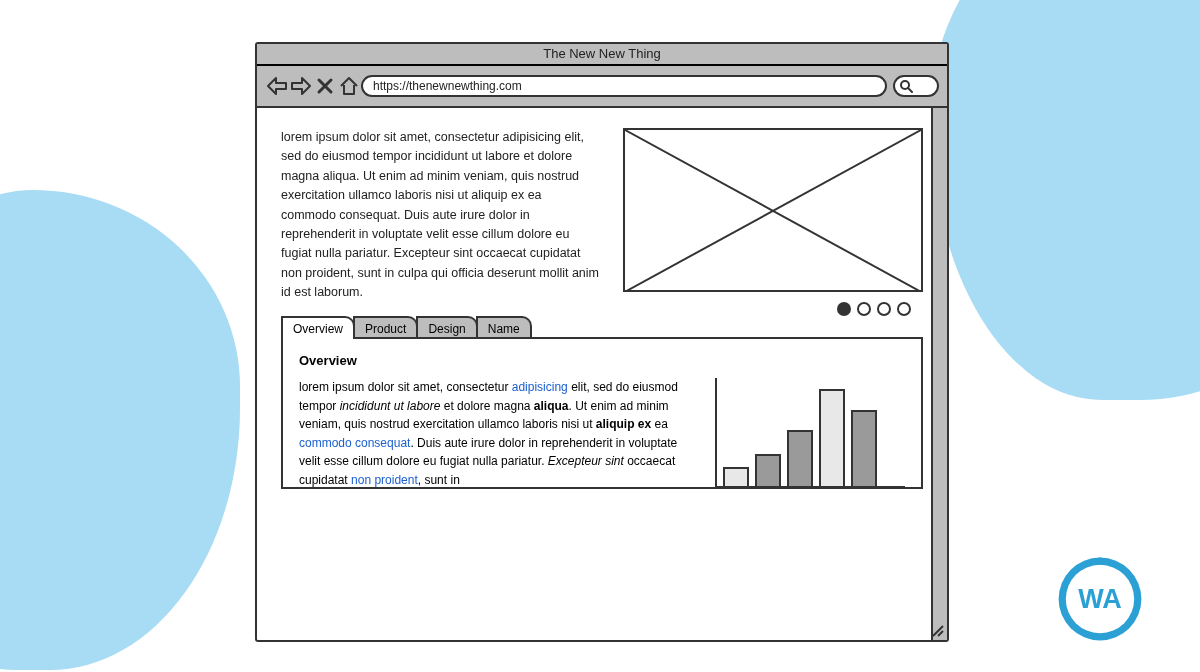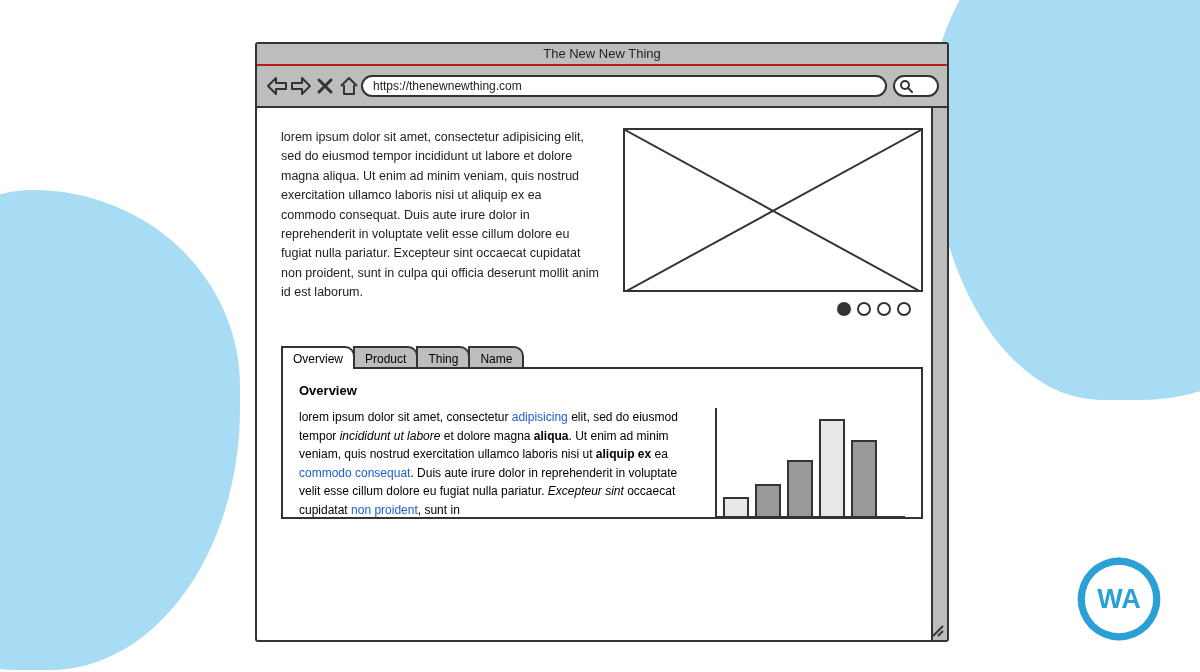--- a/index.html
+++ b/index.html
@@ -23,39 +23,39 @@
   .blob-right {
     position: absolute;
     right: -150px; top: -120px;
     width: 420px; height: 520px;
     background: #a8dcf4;
     border-radius: 60% 40% 55% 45% / 50% 55% 45% 60%;
     z-index: 0;
   }
   .wa-badge {
     position: absolute;
-    right: 36px; bottom: 28px;
+    right: 55px; bottom: 28px;
     width: 90px; height: 90px;
     z-index: 5;
   }
   
   .browser {
     position: absolute;
     left: 255px; top: 42px;
     width: 694px; height: 600px;
     background: #fff;
     border: 2.5px solid #333;
     border-radius: 3px;
     z-index: 2;
     overflow: hidden;
   }
   .titlebar {
     height: 22px;
     background: #bdbdbd;
-    border-bottom: 2px solid #b91c1c;
+    border-bottom: 2px solid #000000;
     text-align: center;
     font-size: 13px;
     line-height: 20px;
     color: #222;
   }
   .toolbar {
     height: 42px;
     background: #bdbdbd;
     border-bottom: 2px solid #333;
     display: flex;
@@ -129,21 +129,21 @@
   }
   .dot {
     width: 14px; height: 14px;
     border: 2px solid #333;
     border-radius: 50%;
     background: #fff;
     cursor: pointer;
   }
   .dot.active { background: #333; }
 
-  .tabs-wrap { margin-top: 30px; }
+  .tabs-wrap { }
   .tab-row { display: flex; }
   .tab {
     border: 2px solid #333;
     border-bottom: none;
     padding: 4px 10px 3px 10px;
     font-size: 12px;
     font-family: Arial, sans-serif;
     background: #bdbdbd;
     margin-right: -2px;
     border-top-right-radius: 10px;
@@ -282,21 +282,21 @@
             <div class="dot"></div>
             <div class="dot"></div>
           </div>
       </div>
     </div>
 
     <div class="tabs-wrap">
       <div class="tab-row" id="tab-row">
           <div class="tab active">Overview</div>
           <div class="tab">Product</div>
-          <div class="tab">Thing</div>
+          <div class="tab">Design</div>
           <div class="tab">Name</div>
         </div>
       <div class="tab-panel">
         <h3>Overview</h3>
         <div class="panel-body">
           <div class="panel-text" id="panel-text"><span>lorem ipsum dolor sit amet, consectetur </span><a>adipisicing</a><span> elit, sed do eiusmod tempor </span><em>incididunt ut labore</em><span> et dolore magna </span><strong>aliqua</strong><span>. Ut enim ad minim veniam, quis nostrud exercitation ullamco laboris nisi ut </span><strong>aliquip ex</strong><span> ea </span><a>commodo consequat</a><span>. Duis aute irure dolor in reprehenderit in voluptate velit esse cillum dolore eu fugiat nulla pariatur. </span><em>Excepteur sint</em><span> occaecat cupidatat </span><a>non proident</a><span>, sunt in</span></div>
           <div class="panel-chart" id="panel-chart">
               <div class="bar light" style="height: 18%;"></div>
               <div class="bar dark" style="height: 30%;"></div>
               <div class="bar dark" style="height: 52%;"></div>

